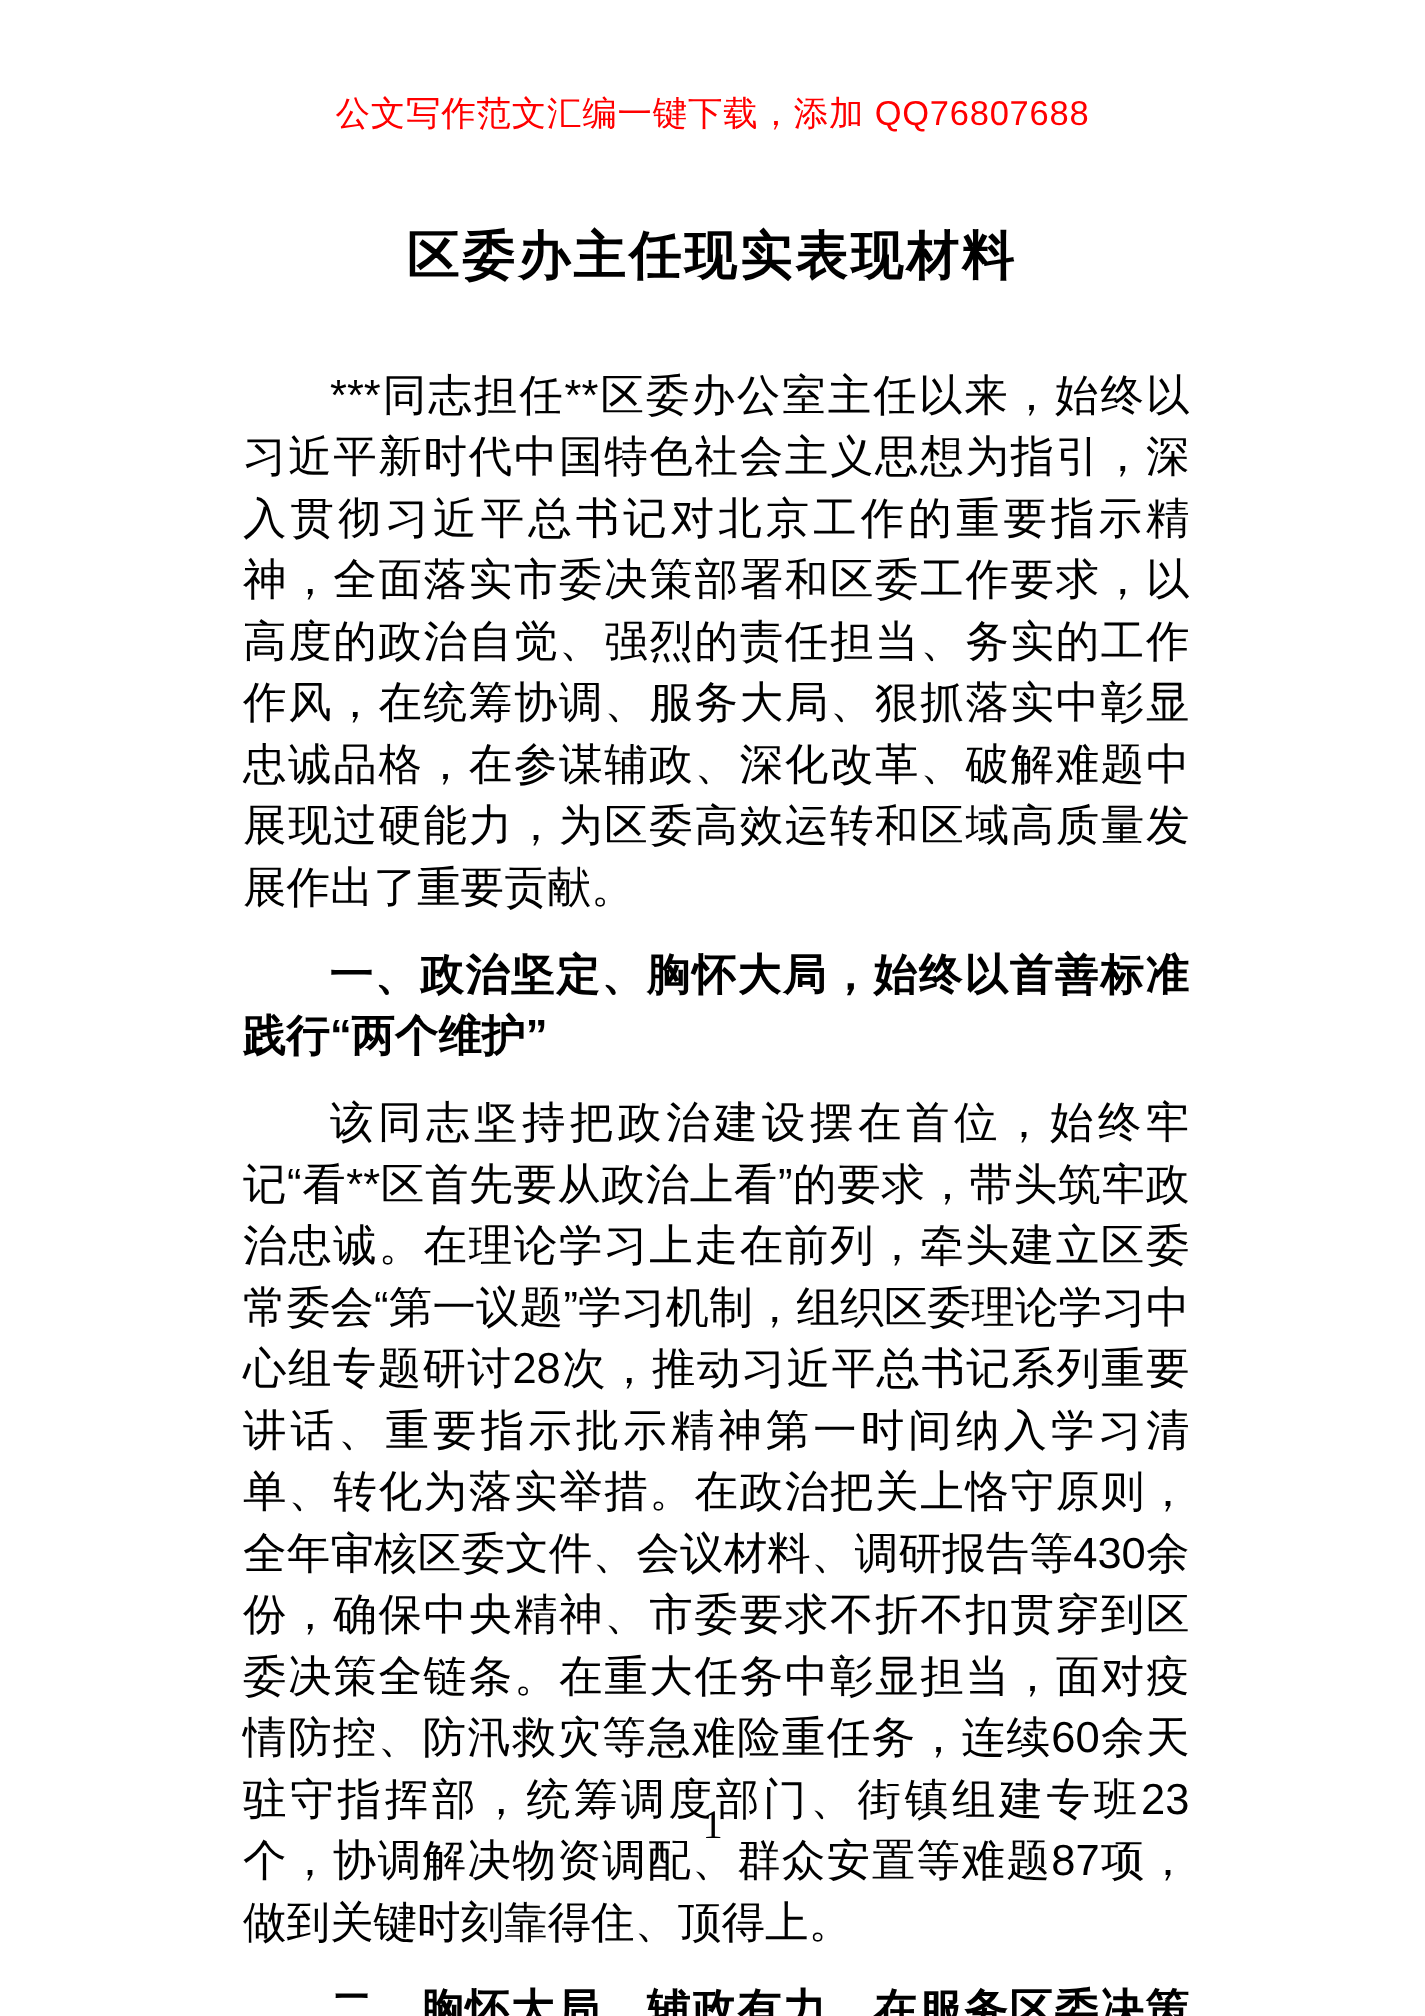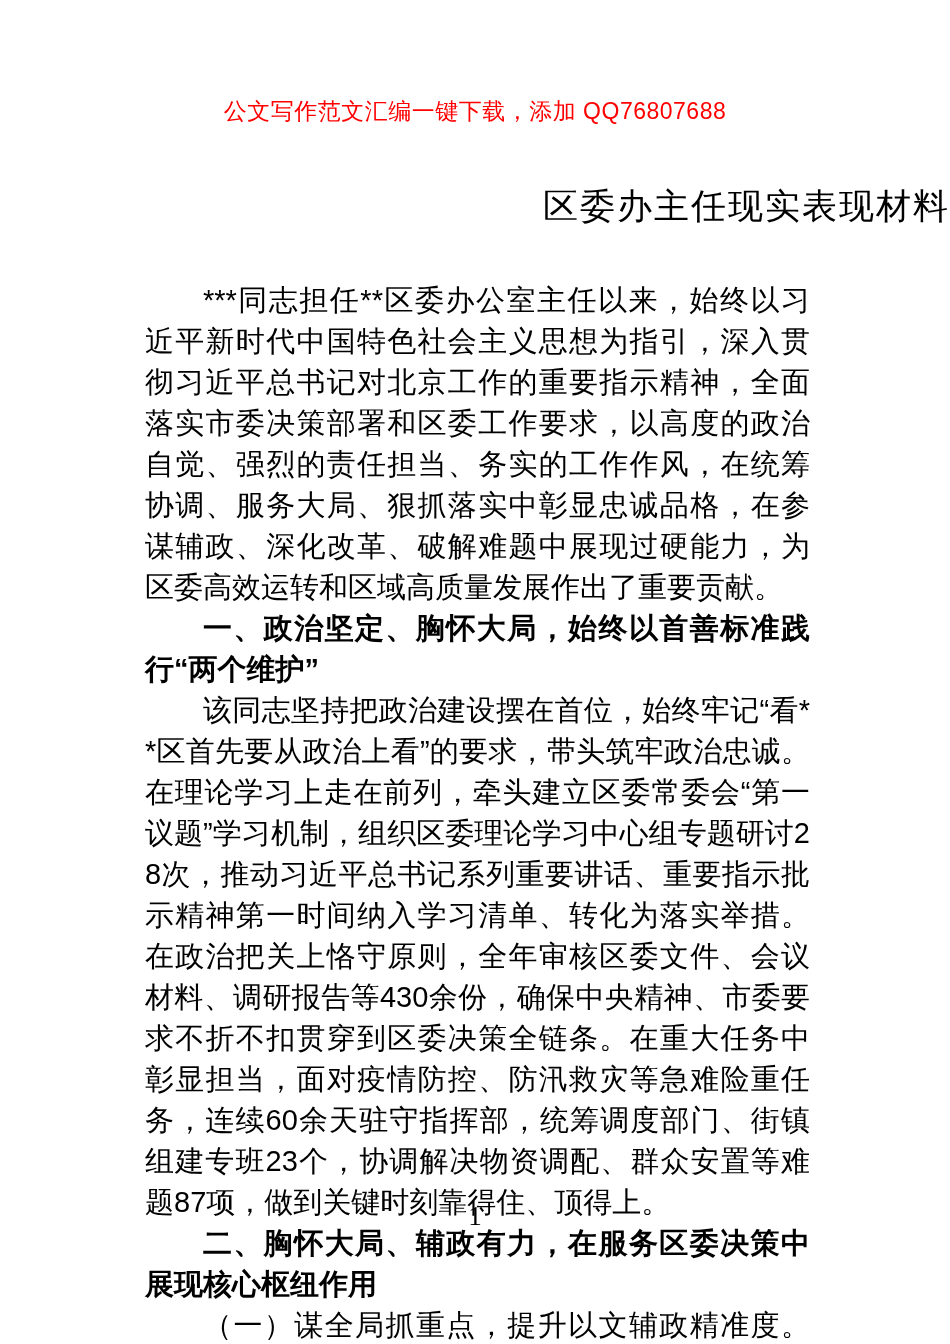--- a/index.html
+++ b/index.html
@@ -23,38 +23,37 @@
     overflow: hidden;
     font-family: "Liberation Sans", "DejaVu Sans", sans-serif;
   }
   .notice {
     padding-top: 60px;
     text-align: center;
     color: var(--notice-red, #ff0000);
     font-size: 23px;
     font-weight: 500;
     letter-spacing: 0.5px;
-    margin-top: 36px;
   }
   .title {
     margin: 56px 0 0 0;
-    text-align: right;
+    text-align: center;
     font-size: 35px;
-    font-weight: 400;
+    font-weight: 700;
     letter-spacing: 2px;
   }
   .content {
     margin-top: 50px;
     padding: 0 140px 0 145px;
     font-size: 29px;
     line-height: 41px;
     text-align: justify;
   }
   .content p {
-    margin: 0;
+    margin: 17px;
     text-indent: 2em;
     word-break: break-all;
   }
   .content p.heading {
     font-weight: 700;
   }
   .pagenum {
     position: absolute;
     left: 0;
     right: 0;

